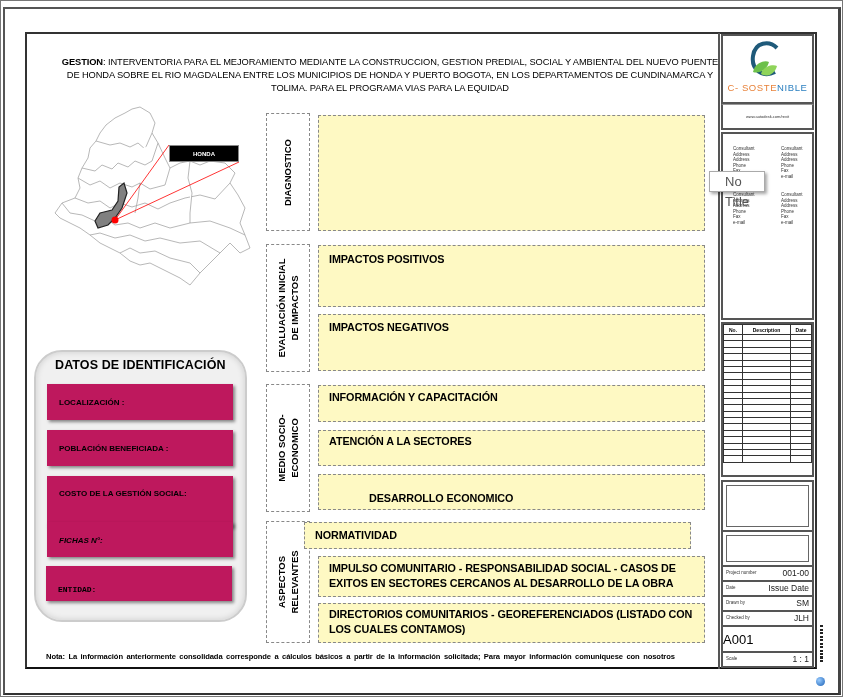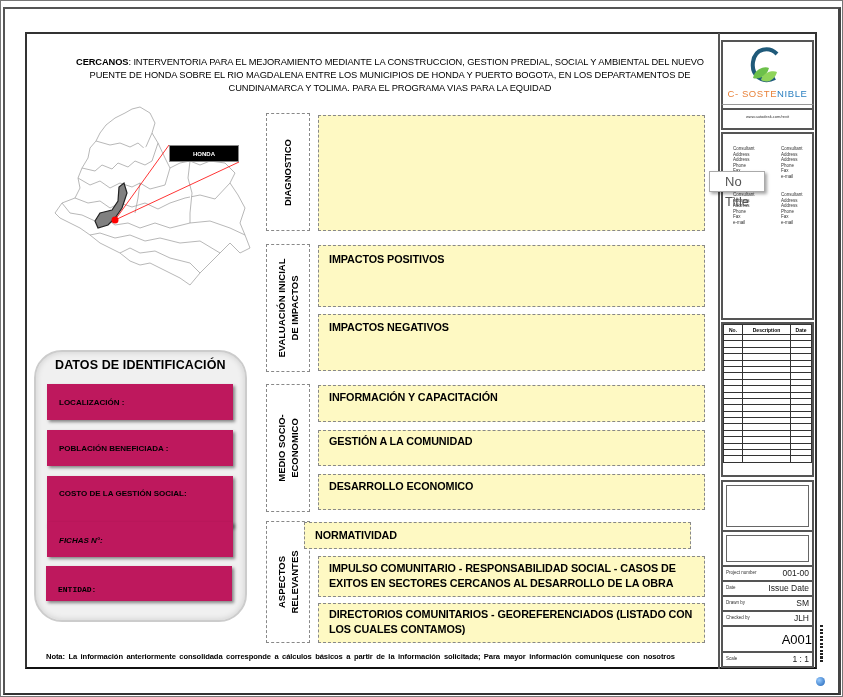--- a/index.html
+++ b/index.html
@@ -20,48 +20,48 @@
   .sec-label .vt { transform:rotate(-90deg); white-space:nowrap; font-size:9.5px; font-weight:bold; text-align:center; line-height:13px; }
   .box { border:1px dashed #888; background:#fef9c3; }
   .box .t { position:absolute; left:10px; top:6px; font-size:10.8px; font-weight:bold; line-height:15px; letter-spacing:-0.1px; }
   
   .datos { left:34px; top:350px; width:213px; height:272px; background:#f0f0f0; border:2px solid #ccc; border-radius:28px; box-shadow:inset 0 0 6px rgba(0,0,0,0.15); }
   .datos-title { left:55px; top:358px; font-size:12.5px; font-weight:bold; letter-spacing:0.1px; }
   .field { background:#be185d; box-shadow:2px 2px 3px rgba(0,0,0,0.45); }
   .field span { position:absolute; left:12px; font-size:8px; font-weight:bold; }
   
   .tb-col { left:718px; top:33px; width:97px; height:636px; border-left:2px solid #555; }
-  .logo-box { left:721px; top:40px; width:93px; height:70px; border:2px solid #555; background:#fff; }
+  .logo-box { left:721px; top:34px; width:93px; height:70px; border:2px solid #555; background:#fff; }
   .url-box { left:721px; top:104px; width:93px; height:26px; border:2px solid #555; border-top:1px solid #999; font-size:4px; text-align:center; line-height:24px; color:#333; }
   .consult-box { left:721px; top:132px; width:93px; height:188px; border:2px solid #555; }
   .cblock { font-size:4.5px; line-height:5.5px; color:#333; }
   .rev-table { left:721px; top:322px; width:93px; height:155px; border:2px solid #555; }
   .rev-table table { border-collapse:collapse; width:100%; }
   .rev-table td, .rev-table th { border:1px solid #333; height:5.4px; padding:0; font-size:5px; font-weight:bold; }
   .rev-table th { height:9px; text-align:center; }
   .img-box { border:2px solid #555; background:#fff; }
   .img-box .in { position:absolute; left:3px; top:3px; right:3px; bottom:3px; border:1px solid #666; }
   .info-row { left:721px; width:93px; border:2px solid #555; border-top:none; font-size:4.5px; color:#333; }
   .info-row .k { position:absolute; left:3px; top:3px; }
   .info-row .v { position:absolute; right:3px; top:1px; font-size:8.5px; color:#222; }
-  .sheet-no { left:721px; top:627px; width:93px; height:26px; border:2px solid #555; border-top:none; font-size:13px; text-align:right; line-height:26px; }
+  .sheet-no { left:721px; top:627px; width:93px; height:26px; border:2px solid #555; border-top:none; font-size:13px; text-align:left; line-height:26px; }
   .no-title { left:709px; top:171px; width:56px; height:21px; background:#fff; border:1px solid #aaa; box-shadow:2px 2px 3px rgba(0,0,0,0.35); font-size:13px; color:#555; line-height:20px; padding-left:15px; }
   .note { left:46px; top:652px; font-size:7.6px; font-weight:bold; letter-spacing:-0.1px; word-spacing:1.5px; }
   .vstamp { left:820px; top:625px; width:3px; height:38px; background:repeating-linear-gradient(to bottom,#222 0,#222 2px,#fff 2px,#fff 3.5px); }
   .globe { left:816px; top:677px; width:9px; height:9px; border-radius:50%; background:radial-gradient(circle at 35% 35%,#9cf,#1a5fb4); }
 </style>
 </head>
 <body>
 
 <div class="abs outer-frame"></div>
 <div class="abs sheet-frame"></div>
 <div class="abs inner-frame"></div>
 
 <div class="abs contract">
-  <b>CERCANOS</b><span>: INTERVENTORIA PARA EL MEJORAMIENTO MEDIANTE LA CONSTRUCCION, GESTION PREDIAL, SOCIAL Y AMBIENTAL DEL NUEVO PUENTE DE HONDA SOBRE EL RIO MAGDALENA ENTRE LOS MUNICIPIOS DE HONDA Y PUERTO BOGOTA, EN LOS DEPARTAMENTOS DE CUNDINAMARCA Y TOLIMA. PARA EL PROGRAMA VIAS PARA LA EQUIDAD</span>
+  <b>GESTION</b><span>: INTERVENTORIA PARA EL MEJORAMIENTO MEDIANTE LA CONSTRUCCION, GESTION PREDIAL, SOCIAL Y AMBIENTAL DEL NUEVO PUENTE DE HONDA SOBRE EL RIO MAGDALENA ENTRE LOS MUNICIPIOS DE HONDA Y PUERTO BOGOTA, EN LOS DEPARTAMENTOS DE CUNDINAMARCA Y TOLIMA. PARA EL PROGRAMA VIAS PARA LA EQUIDAD</span>
 </div>
 
 <svg class="abs map" viewBox="0 0 225 195" width="225" height="195">
   <g fill="#fff" stroke="#999" stroke-width="0.7">
     <path d="M92 6 L100 4 L110 10 L115 20 L112 30 L118 40 L125 55 L130 65 L140 60 L150 58 L160 62 L170 58 L185 60 L195 70 L190 80 L198 92 L205 105 L200 120 L205 132 L210 145 L200 150 L190 140 L180 150 L170 160 L160 170 L150 182 L140 175 L130 170 L120 165 L110 160 L100 162 L90 158 L80 150 L70 145 L60 140 L50 132 L40 125 L30 120 L20 115 L15 110 L22 100 L35 95 L40 85 L38 75 L42 65 L48 55 L50 45 L56 38 L60 30 L66 22 L75 15 L85 10 Z"></path>
     <path d="M56 38 L70 42 L80 40 L90 44 L98 40 L105 46 L112 30"></path>
     <path d="M42 65 L55 68 L62 62 L72 66 L78 60 L88 64 L95 58 L105 62 L112 58 L118 40"></path>
     <path d="M38 75 L50 82 L60 78 L70 85 L80 80 L92 84 L100 80 L110 86 L125 82 L130 65"></path>
     <path d="M35 95 L48 100 L60 98 L70 105 L80 100 L92 104 L105 100 L118 106 L130 100 L145 95 L160 92 L175 96 L190 80"></path>
     <path d="M22 100 L30 110 L42 112 L55 118 L65 115 L75 122 L88 120 L100 125 L115 120 L130 125 L150 120 L170 118 L190 125 L205 132"></path>
@@ -92,24 +92,24 @@
   <span class="t" style="top:5px;text-align:right;">IMPACTOS  NEGATIVOS</span>
 </div>
 
 <div class="abs sec-label" style="left:266px;top:384px;width:44px;height:128px;">
   <div class="vt"><span>MEDIO SOCIO-</span><br><span>ECONOMICO</span></div>
 </div>
 <div class="abs box" style="left:318px;top:385px;width:387px;height:37px;">
   <span class="t" style="top:4px;">INFORMACIÓN  Y CAPACITACIÓN</span>
 </div>
 <div class="abs box" style="left:318px;top:430px;width:387px;height:36px;">
-  <span class="t" style="top:3px;">GESTIÓN A LA COMUNIDAD</span>
+  <span class="t" style="top:3px;">ATENCIÓN A LA SECTORES</span>
 </div>
 <div class="abs box" style="left:318px;top:474px;width:387px;height:36px;">
-  <span class="t" style="top:4px;">DESARROLLO ECONOMICO</span>
+  <span class="t" style="top:16px;margin-left:40px;">DESARROLLO ECONOMICO</span>
 </div>
 
 <div class="abs sec-label" style="left:266px;top:521px;width:44px;height:122px;">
   <div class="vt"><span>ASPECTOS</span><br><span>RELEVANTES</span></div>
 </div>
 <div class="abs box" style="left:304px;top:522px;width:387px;height:27px;">
   <span class="t" style="top:5px;">NORMATIVIDAD</span>
 </div>
 <div class="abs box" style="left:318px;top:556px;width:387px;height:41px;">
   <span class="t" style="top:4px;width:375px;">IMPULSO COMUNITARIO  - RESPONSABILIDAD SOCIAL - CASOS DE EXITOS EN SECTORES CERCANOS AL DESARROLLO DE LA OBRA</span>

